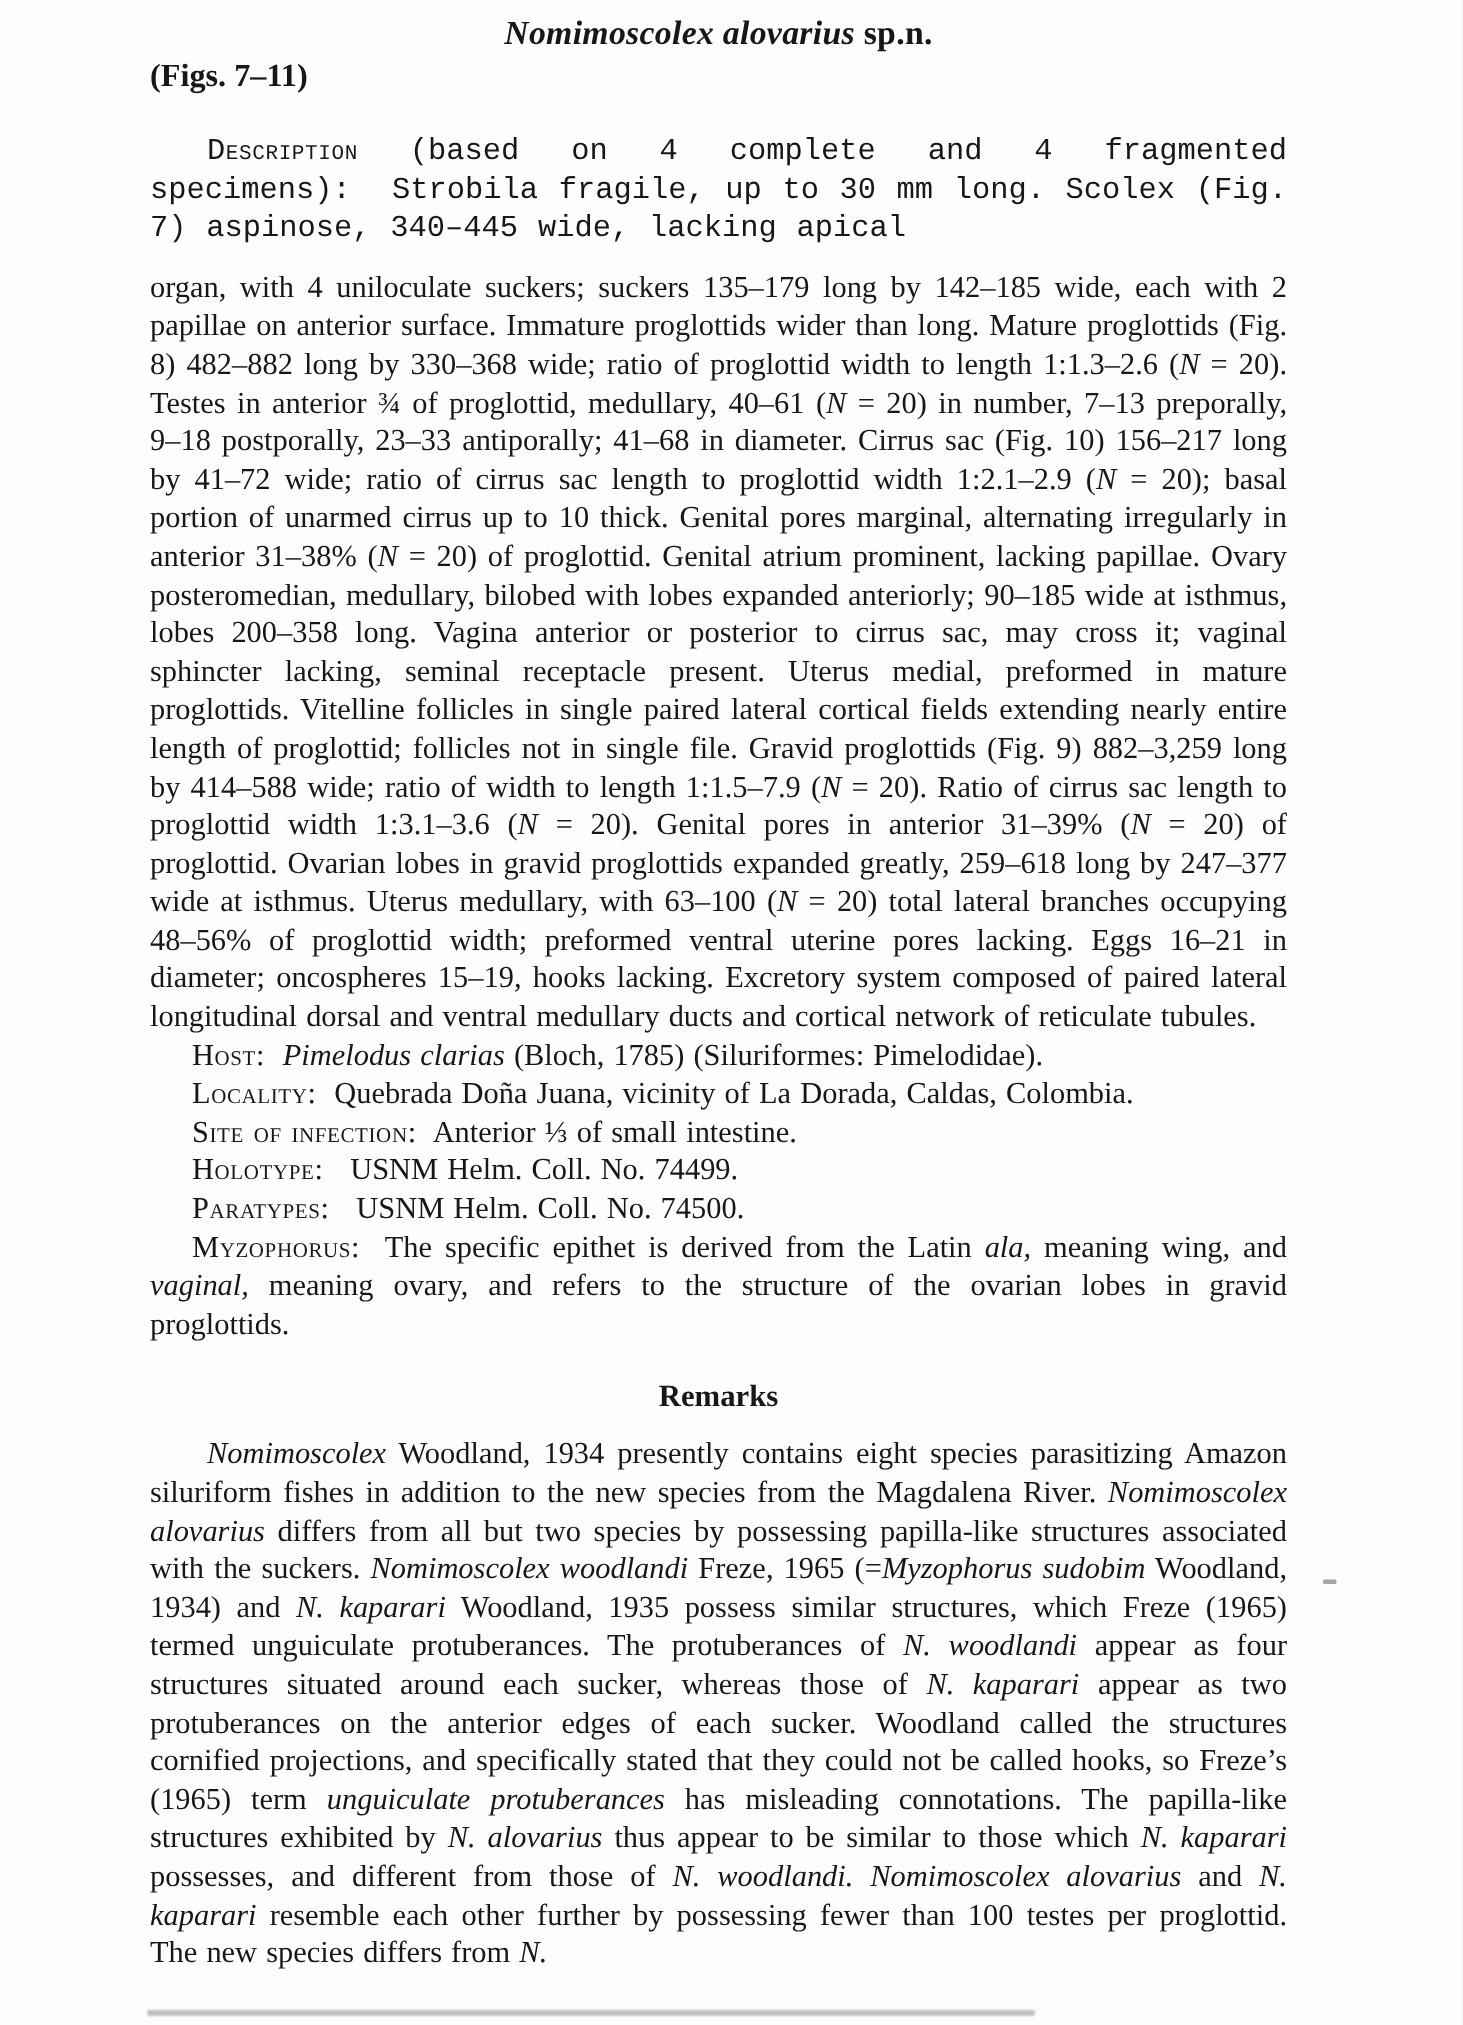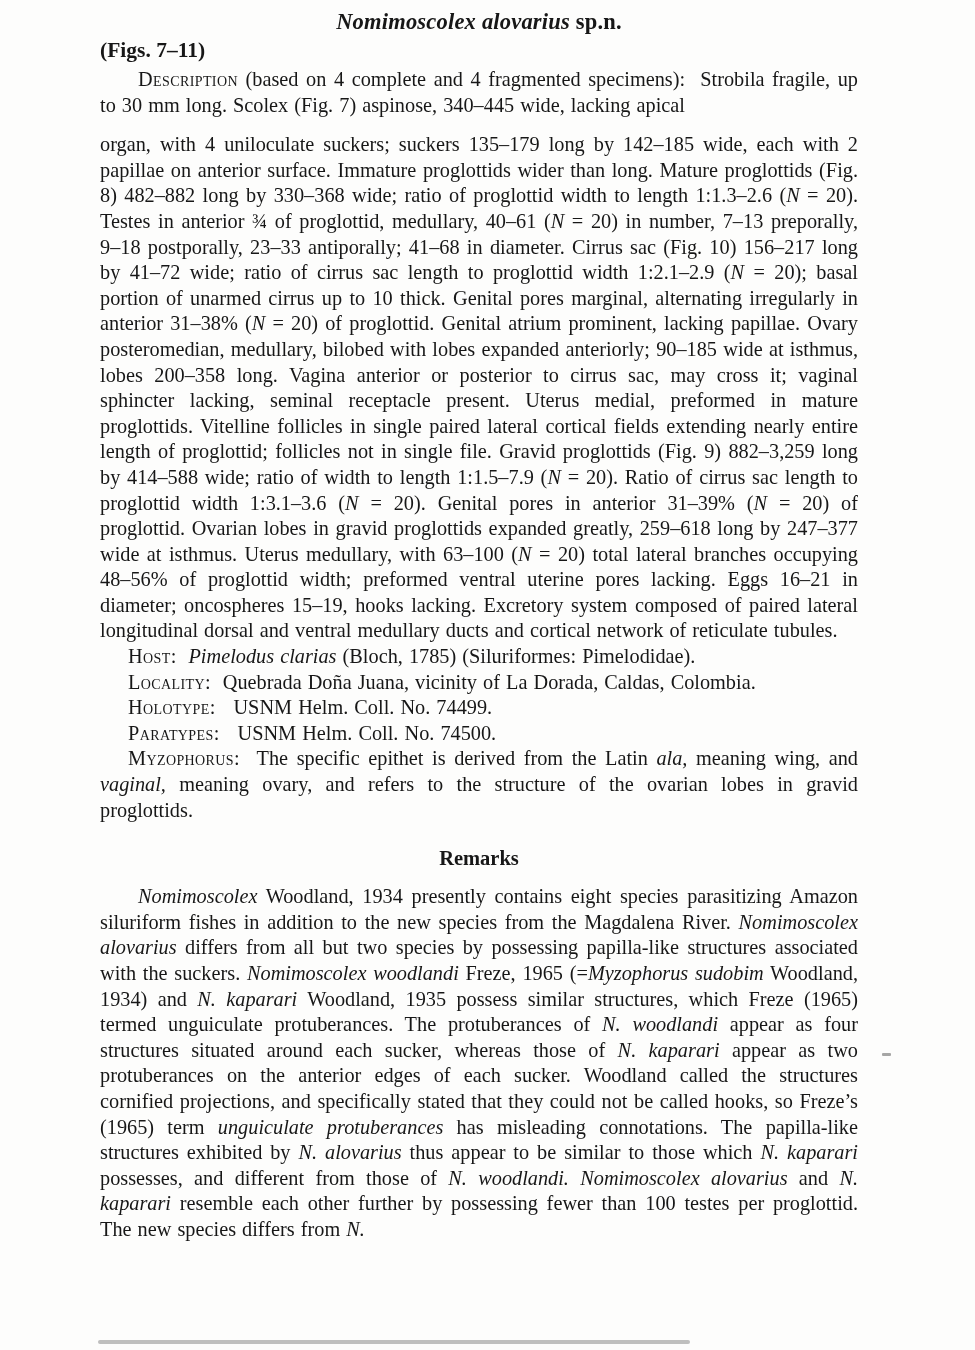--- a/index.html
+++ b/index.html
@@ -27,21 +27,21 @@
   }
   p{
     margin:0;
     font-size:20.3px;
     line-height:25.6px;
     text-align:justify;
     word-spacing:1px;
   }
   .indent-lg{text-indent:38px;}
   .indent-sm{text-indent:28px;}
-  .desc-intro{margin-top:3px;}
+  .desc-intro{margin-top:25px;font-family:Liberation Mono, monospace;}
   .desc-body{margin-top:14px;}
   .remarks-h{
     margin:22px 0 0 0;
     font-size:20.5px;line-height:26px;
     font-weight:bold;
     text-align:center;
   }
   .remarks-body{margin-top:13px;}
   .run-i{font-style:italic;}
   .run-b{font-weight:bold;}
@@ -70,20 +70,21 @@
     <div class="figs">(Figs. 7–11)</div>
 
     <p class="desc-intro indent-lg"><span class="run-sc">Description</span><span> (based on 4 complete and 4 fragmented specimens):&nbsp; Strobila fragile, up to 30 mm long. Scolex (Fig. 7) aspinose, 340–445 wide, lacking apical</span></p>
 
     <p class="desc-body"><span>organ, with 4 uniloculate suckers; suckers 135–179 long by 142–185 wide, each with 2 papillae on anterior surface. Immature proglottids wider than long. Mature proglottids (Fig. 8) 482–882 long by 330–368 wide; ratio of proglottid width to length 1:1.3–2.6 (</span><span class="run-i">N</span><span> = 20). Testes in anterior ¾ of proglottid, medullary, 40–61 (</span><span class="run-i">N</span><span> = 20) in number, 7–13 preporally, 9–18 postporally, 23–33 antiporally; 41–68 in diameter. Cirrus sac (Fig. 10) 156–217 long by 41–72 wide; ratio of cirrus sac length to proglottid width 1:2.1–2.9 (</span><span class="run-i">N</span><span> = 20); basal portion of unarmed cirrus up to 10 thick. Genital pores marginal, alternating irregularly in anterior 31–38% (</span><span class="run-i">N</span><span> = 20) of proglottid. Genital atrium prominent, lacking papillae. Ovary posteromedian, medullary, bilobed with lobes expanded anteriorly; 90–185 wide at isthmus, lobes 200–358 long. Vagina anterior or posterior to cirrus sac, may cross it; vaginal sphincter lacking, seminal receptacle present. Uterus medial, preformed in mature proglottids. Vitelline follicles in single paired lateral cortical fields extending nearly entire length of proglottid; follicles not in single file. Gravid proglottids (Fig. 9) 882–3,259 long by 414–588 wide; ratio of width to length 1:1.5–7.9 (</span><span class="run-i">N</span><span> = 20). Ratio of cirrus sac length to proglottid width 1:3.1–3.6 (</span><span class="run-i">N</span><span> = 20). Genital pores in anterior 31–39% (</span><span class="run-i">N</span><span> = 20) of proglottid. Ovarian lobes in gravid proglottids expanded greatly, 259–618 long by 247–377 wide at isthmus. Uterus medullary, with 63–100 (</span><span class="run-i">N</span><span> = 20) total lateral branches occupying 48–56% of proglottid width; preformed ventral uterine pores lacking. Eggs 16–21 in diameter; oncospheres 15–19, hooks lacking. Excretory system composed of paired lateral longitudinal dorsal and ventral medullary ducts and cortical network of reticulate tubules.</span></p>
 
     <p class="record indent-sm"><span class="run-sc">Host</span><span>:&nbsp; </span><span class="run-i">Pimelodus clarias</span><span> (Bloch, 1785) (Siluriformes: Pimelodidae).</span></p>
 
     <p class="record indent-sm"><span class="run-sc">Locality</span><span>:&nbsp; Quebrada Doña Juana, vicinity of La Dorada, Caldas, Colombia.</span></p>
 
+    <p class="record indent-sm"><span class="run-sc">Site of infection</span><span>:&nbsp; Anterior ⅓ of small intestine.</span></p>
 
     <p class="record indent-sm"><span class="run-sc">Holotype</span><span>:&nbsp;&nbsp; USNM Helm. Coll. No. 74499.</span></p>
 
     <p class="record indent-sm"><span class="run-sc">Paratypes</span><span>:&nbsp;&nbsp; USNM Helm. Coll. No. 74500.</span></p>
 
     <p class="record indent-sm"><span class="run-sc">Myzophorus</span><span>:&nbsp; The specific epithet is derived from the Latin </span><span class="run-i">ala,</span><span> meaning wing, and </span><span class="run-i">vaginal,</span><span> meaning ovary, and refers to the structure of the ovarian lobes in gravid proglottids.</span></p>
 
     <h3 class="remarks-h">Remarks</h3>
 
     <p class="remarks-body indent-lg"><span class="run-i">Nomimoscolex</span><span> Woodland, 1934 presently contains eight species parasitizing Amazon siluriform fishes in addition to the new species from the Magdalena River. </span><span class="run-i">Nomimoscolex alovarius</span><span> differs from all but two species by possessing papilla-like structures associated with the suckers. </span><span class="run-i">Nomimoscolex woodlandi</span><span> Freze, 1965 (=</span><span class="run-i">Myzophorus sudobim</span><span> Woodland, 1934) and </span><span class="run-i">N. kaparari</span><span> Woodland, 1935 possess similar structures, which Freze (1965) termed unguiculate protuberances. The protuberances of </span><span class="run-i">N. woodlandi</span><span> appear as four structures situated around each sucker, whereas those of </span><span class="run-i">N. kaparari</span><span> appear as two protuberances on the anterior edges of each sucker. Woodland called the structures cornified projections, and specifically stated that they could not be called hooks, so Freze’s (1965) term </span><span class="run-i">unguiculate protuberances</span><span> has misleading connotations. The papilla-like structures exhibited by </span><span class="run-i">N. alovarius</span><span> thus appear to be similar to those which </span><span class="run-i">N. kaparari</span><span> possesses, and different from those of </span><span class="run-i">N. woodlandi.</span><span> </span><span class="run-i">Nomimoscolex alovarius</span><span> and </span><span class="run-i">N. kaparari</span><span> resemble each other further by possessing fewer than 100 testes per proglottid. The new species differs from </span><span class="run-i">N.</span></p>

